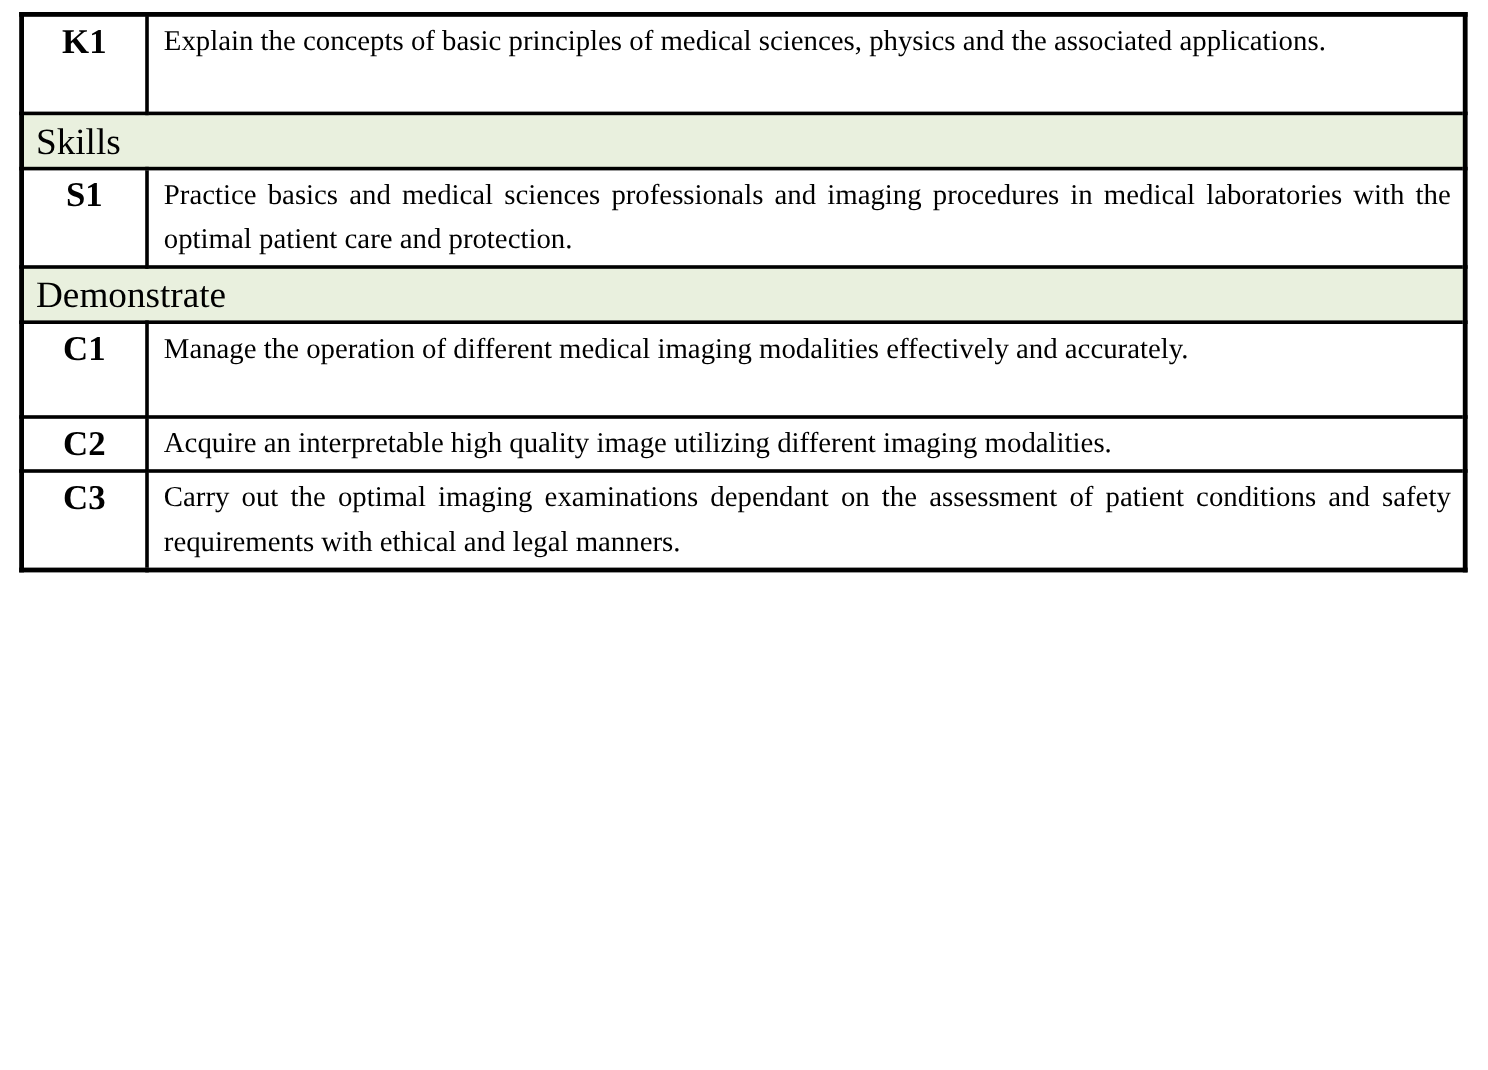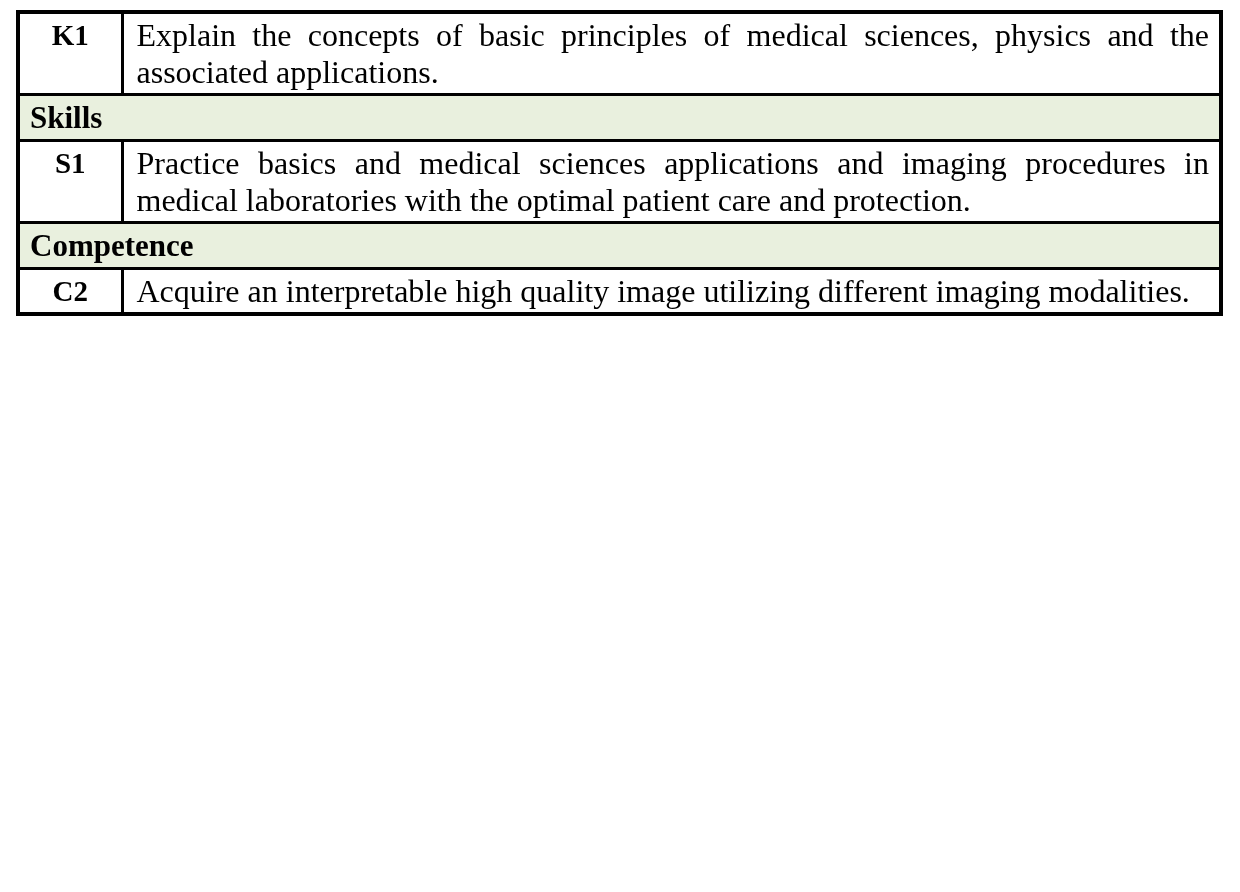--- a/index.html
+++ b/index.html
@@ -30,27 +30,27 @@
   }
   td.code-cell {
     width: 104px;
     text-align: center;
     font-weight: bold;
     font-size: 29px;
     line-height: 37px;
     padding: 3px 2px 2px 2px;
   }
   td.desc-cell {
-    font-size: 32px;
+    font-size: 24px;
     line-height: 37px;
     text-align: justify;
     padding: 3px 10px 2px 13px;
   }
   td.section-cell {
-    font-weight: bold;
+    font-weight: normal;
     font-size: 31px;
     line-height: 38px;
     padding: 3px 8px 2px 10px;
     text-align: left;
   }
 </style>
 </head>
 <body>
 
 <div class="page">
@@ -58,24 +58,32 @@
     <tbody>
       <tr style="height:82px;">
         <td class="code-cell">K1</td>
         <td class="desc-cell">Explain the concepts of basic principles of medical sciences, physics and the associated applications.</td>
       </tr>
       <tr style="height:46px;">
         <td class="section-cell" colspan="2" style="background:#E9F0DE;">Skills</td>
       </tr>
       <tr style="height:81px;">
         <td class="code-cell">S1</td>
-        <td class="desc-cell">Practice basics and medical sciences applications and imaging procedures in medical laboratories with the optimal patient care and protection.</td>
+        <td class="desc-cell">Practice basics and medical sciences professionals and imaging procedures in medical laboratories with the optimal patient care and protection.</td>
       </tr>
       <tr style="height:46px;">
-        <td class="section-cell" colspan="2" style="background:#E9F0DE;">Competence</td>
+        <td class="section-cell" colspan="2" style="background:#E9F0DE;">Demonstrate</td>
+      </tr>
+      <tr style="height:79px;">
+        <td class="code-cell">C1</td>
+        <td class="desc-cell">Manage the operation of different medical imaging modalities effectively and accurately.</td>
       </tr>
       <tr style="height:44px;">
         <td class="code-cell">C2</td>
         <td class="desc-cell">Acquire an interpretable high quality image utilizing different imaging modalities.</td>
+      </tr>
+      <tr style="height:80px;">
+        <td class="code-cell">C3</td>
+        <td class="desc-cell">Carry out the optimal imaging examinations dependant on the assessment of patient conditions and safety requirements with ethical and legal manners.</td>
       </tr>
     </tbody>
   </table>
 </div>
 
 </body></html>

